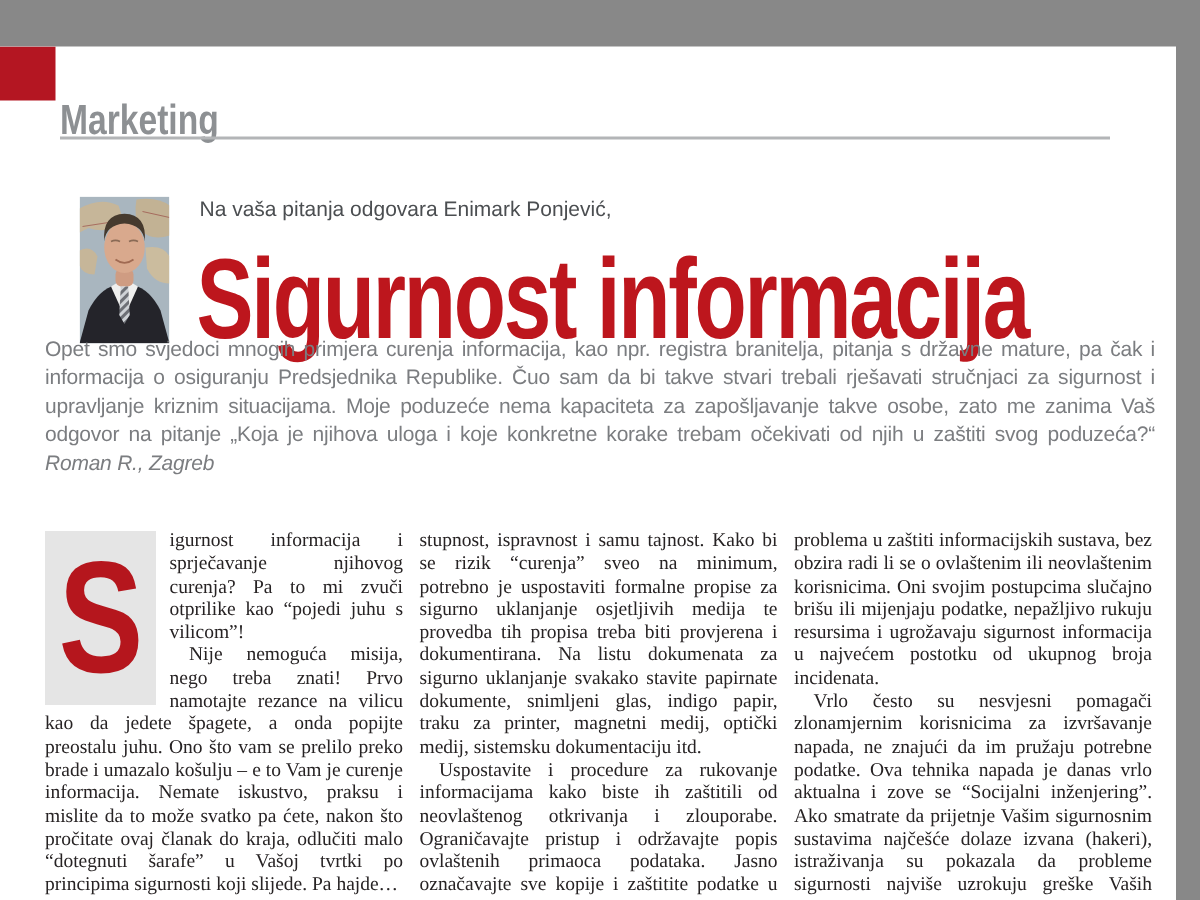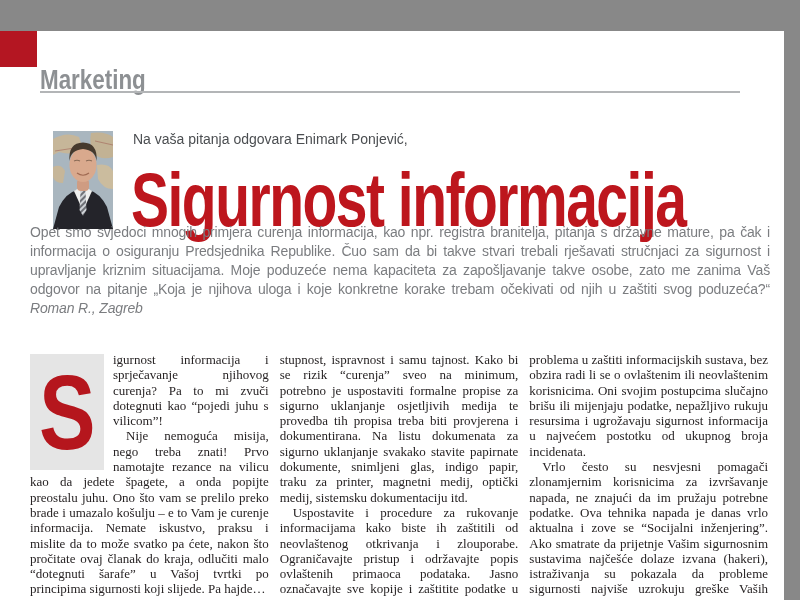--- a/index.html
+++ b/index.html
@@ -75,21 +75,21 @@
   </div>
 
   <h1 class="headline">Sigurnost informacija</h1>
 
   <p class="intro"><span>Opet smo svjedoci mnogih primjera curenja informacija, kao npr. registra branitelja, pitanja s državne mature, pa čak i informacija o osiguranju Predsjednika Republike. Čuo sam da bi takve stvari trebali rješavati stručnjaci za sigurnost i upravljanje kriznim situacijama. Moje poduzeće nema kapaciteta za zapošljavanje takve osobe, zato me zanima Vaš odgovor na pitanje „Koja je njihova uloga i koje konkretne korake trebam očekivati od njih u zaštiti svog poduzeća?“ </span><span class="attribution">Roman R., Zagreb</span></p>
 
   <div class="columns">
     <div class="col">
       <p><span class="dropcap-box">
             <span class="dropcap">S</span>
-          </span><span>igurnost informacija i sprječavanje njihovog curenja? Pa to mi zvuči dotegnuti kao “pojedi juhu s vilicom”!</span></p>
+          </span><span>igurnost informacija i sprječavanje njihovog curenja? Pa to mi zvuči otprilike kao “pojedi juhu s vilicom”!</span></p>
       <p>Nije nemoguća misija, nego treba znati! Prvo namotajte rezance na vilicu kao da jedete špagete, a onda popijte preostalu juhu. Ono što vam se prelilo preko brade i umazalo košulju – e to Vam je curenje informacija. Nemate iskustvo, praksu i mislite da to može svatko pa ćete, nakon što pročitate ovaj članak do kraja, odlučiti malo “dotegnuti šarafe” u Vašoj tvrtki po principima sigurnosti koji slijede. Pa hajde…</p>
     </div>
     <div class="col">
       <p>stupnost, ispravnost i samu tajnost. Kako bi se rizik “curenja” sveo na minimum, potrebno je uspostaviti formalne propise za sigurno uklanjanje osjetljivih medija te provedba tih propisa treba biti provjerena i dokumentirana. Na listu dokumenata za sigurno uklanjanje svakako stavite papirnate dokumente, snimljeni glas, indigo papir, traku za printer, magnetni medij, optički medij, sistemsku dokumentaciju itd.</p>
       <p>Uspostavite i procedure za rukovanje informacijama kako biste ih zaštitili od neovlaštenog otkrivanja i zlouporabe. Ograničavajte pristup i održavajte popis ovlaštenih primaoca podataka. Jasno označavajte sve kopije i zaštitite podatke u skladu s njihovom osjetljivošću uz minimalnu distribuciju.</p>
     </div>
     <div class="col">
       <p>problema u zaštiti informacijskih sustava, bez obzira radi li se o ovlaštenim ili neovlaštenim korisnicima. Oni svojim postupcima slučajno brišu ili mijenjaju podatke, nepažljivo rukuju resursima i ugrožavaju sigurnost informacija u najvećem postotku od ukupnog broja incidenata.</p>
       <p>Vrlo često su nesvjesni pomagači zlonamjernim korisnicima za izvršavanje napada, ne znajući da im pružaju potrebne podatke. Ova tehnika napada je danas vrlo aktualna i zove se “Socijalni inženjering”. Ako smatrate da prijetnje Vašim sigurnosnim sustavima najčešće dolaze izvana (hakeri), istraživanja su pokazala da probleme sigurnosti najviše uzrokuju greške Vaših zaposlenika, zatim kvar opreme, slijede zaposlenici koji svoj položaj koriste za vlasti-</p>
     </div>

